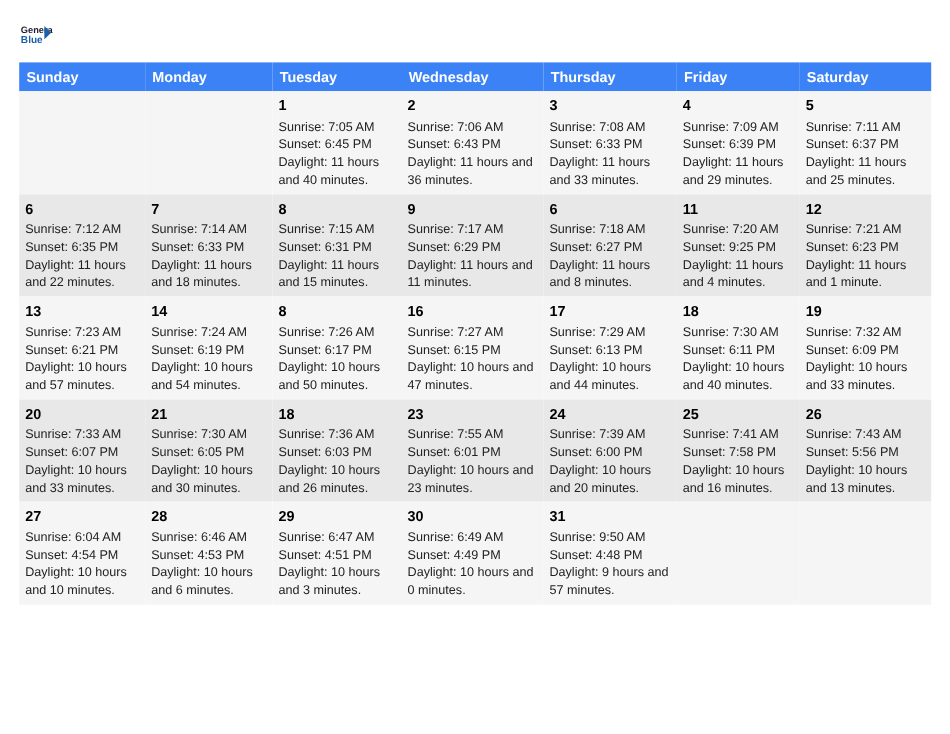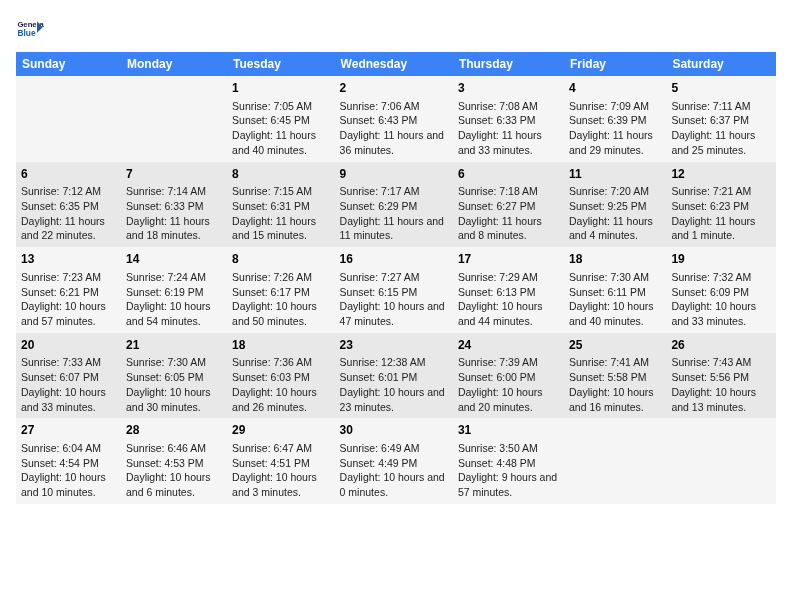--- a/index.html
+++ b/index.html
@@ -250,34 +250,34 @@
             <div class="day-info">Daylight: 10 hours and 30 minutes.</div>
           </td>
           <td>
             <span class="day-number">18</span>
             <div class="day-info">Sunrise: 7:36 AM</div>
             <div class="day-info">Sunset: 6:03 PM</div>
             <div class="day-info">Daylight: 10 hours and 26 minutes.</div>
           </td>
           <td>
             <span class="day-number">23</span>
-            <div class="day-info">Sunrise: 12:38 AM</div>
+            <div class="day-info">Sunrise: 7:55 AM</div>
             <div class="day-info">Sunset: 6:01 PM</div>
             <div class="day-info">Daylight: 10 hours and 23 minutes.</div>
           </td>
           <td>
             <span class="day-number">24</span>
             <div class="day-info">Sunrise: 7:39 AM</div>
             <div class="day-info">Sunset: 6:00 PM</div>
             <div class="day-info">Daylight: 10 hours and 20 minutes.</div>
           </td>
           <td>
             <span class="day-number">25</span>
             <div class="day-info">Sunrise: 7:41 AM</div>
-            <div class="day-info">Sunset: 5:58 PM</div>
+            <div class="day-info">Sunset: 7:58 PM</div>
             <div class="day-info">Daylight: 10 hours and 16 minutes.</div>
           </td>
           <td>
             <span class="day-number">26</span>
             <div class="day-info">Sunrise: 7:43 AM</div>
             <div class="day-info">Sunset: 5:56 PM</div>
             <div class="day-info">Daylight: 10 hours and 13 minutes.</div>
           </td>
         </tr>
         <tr>
@@ -300,21 +300,21 @@
             <div class="day-info">Daylight: 10 hours and 3 minutes.</div>
           </td>
           <td>
             <span class="day-number">30</span>
             <div class="day-info">Sunrise: 6:49 AM</div>
             <div class="day-info">Sunset: 4:49 PM</div>
             <div class="day-info">Daylight: 10 hours and 0 minutes.</div>
           </td>
           <td>
             <span class="day-number">31</span>
-            <div class="day-info">Sunrise: 3:50 AM</div>
+            <div class="day-info">Sunrise: 9:50 AM</div>
             <div class="day-info">Sunset: 4:48 PM</div>
             <div class="day-info">Daylight: 9 hours and 57 minutes.</div>
           </td>
           <td></td>
           <td></td>
         </tr>
       </tbody>
   </table>
 </div>
 

